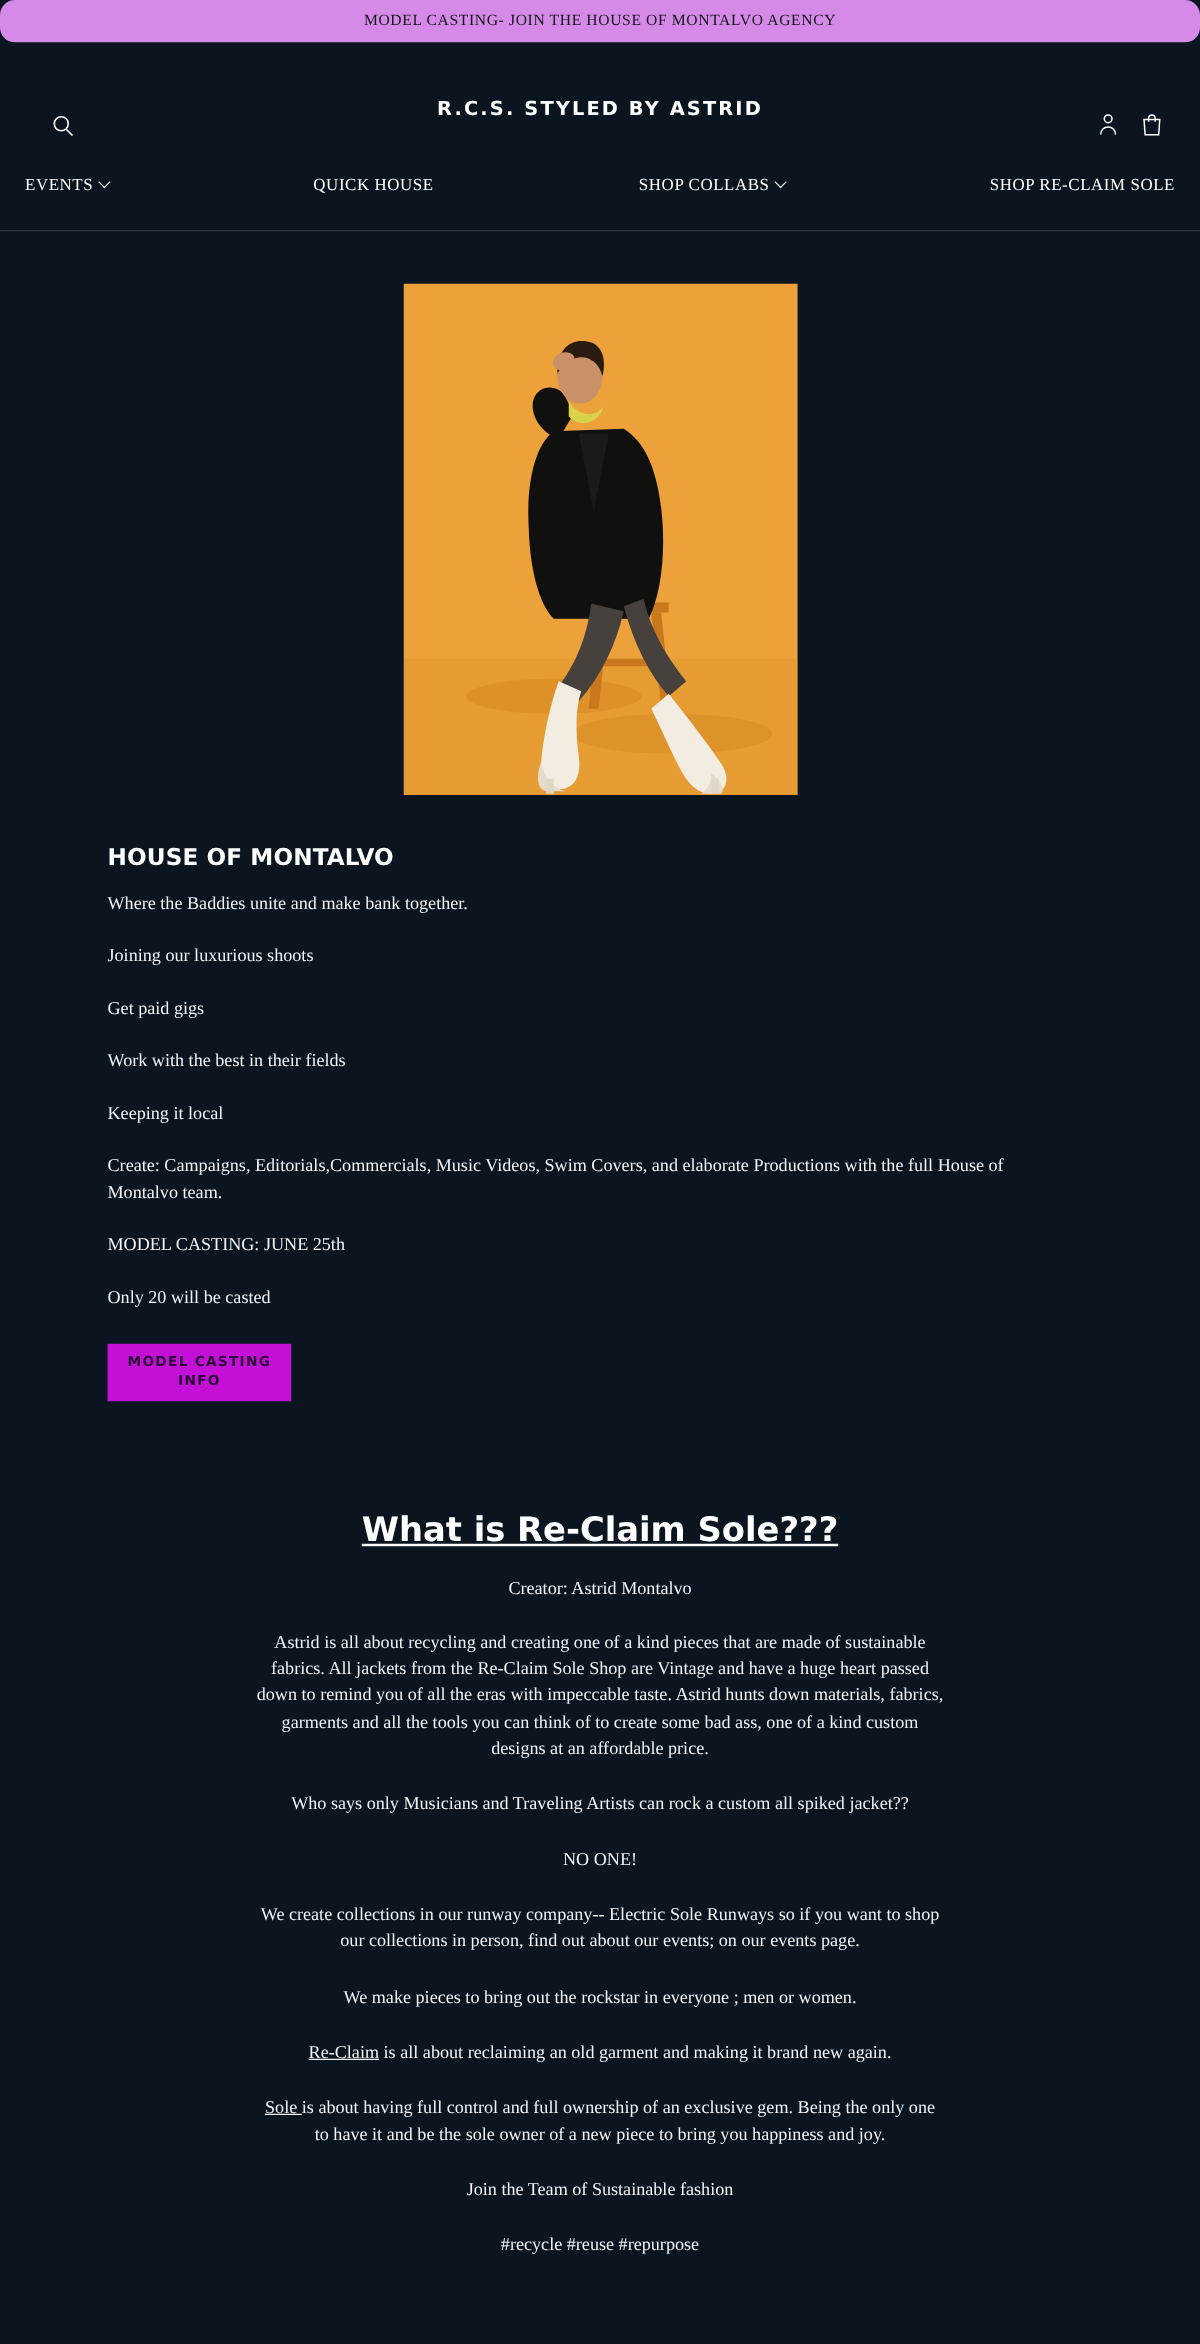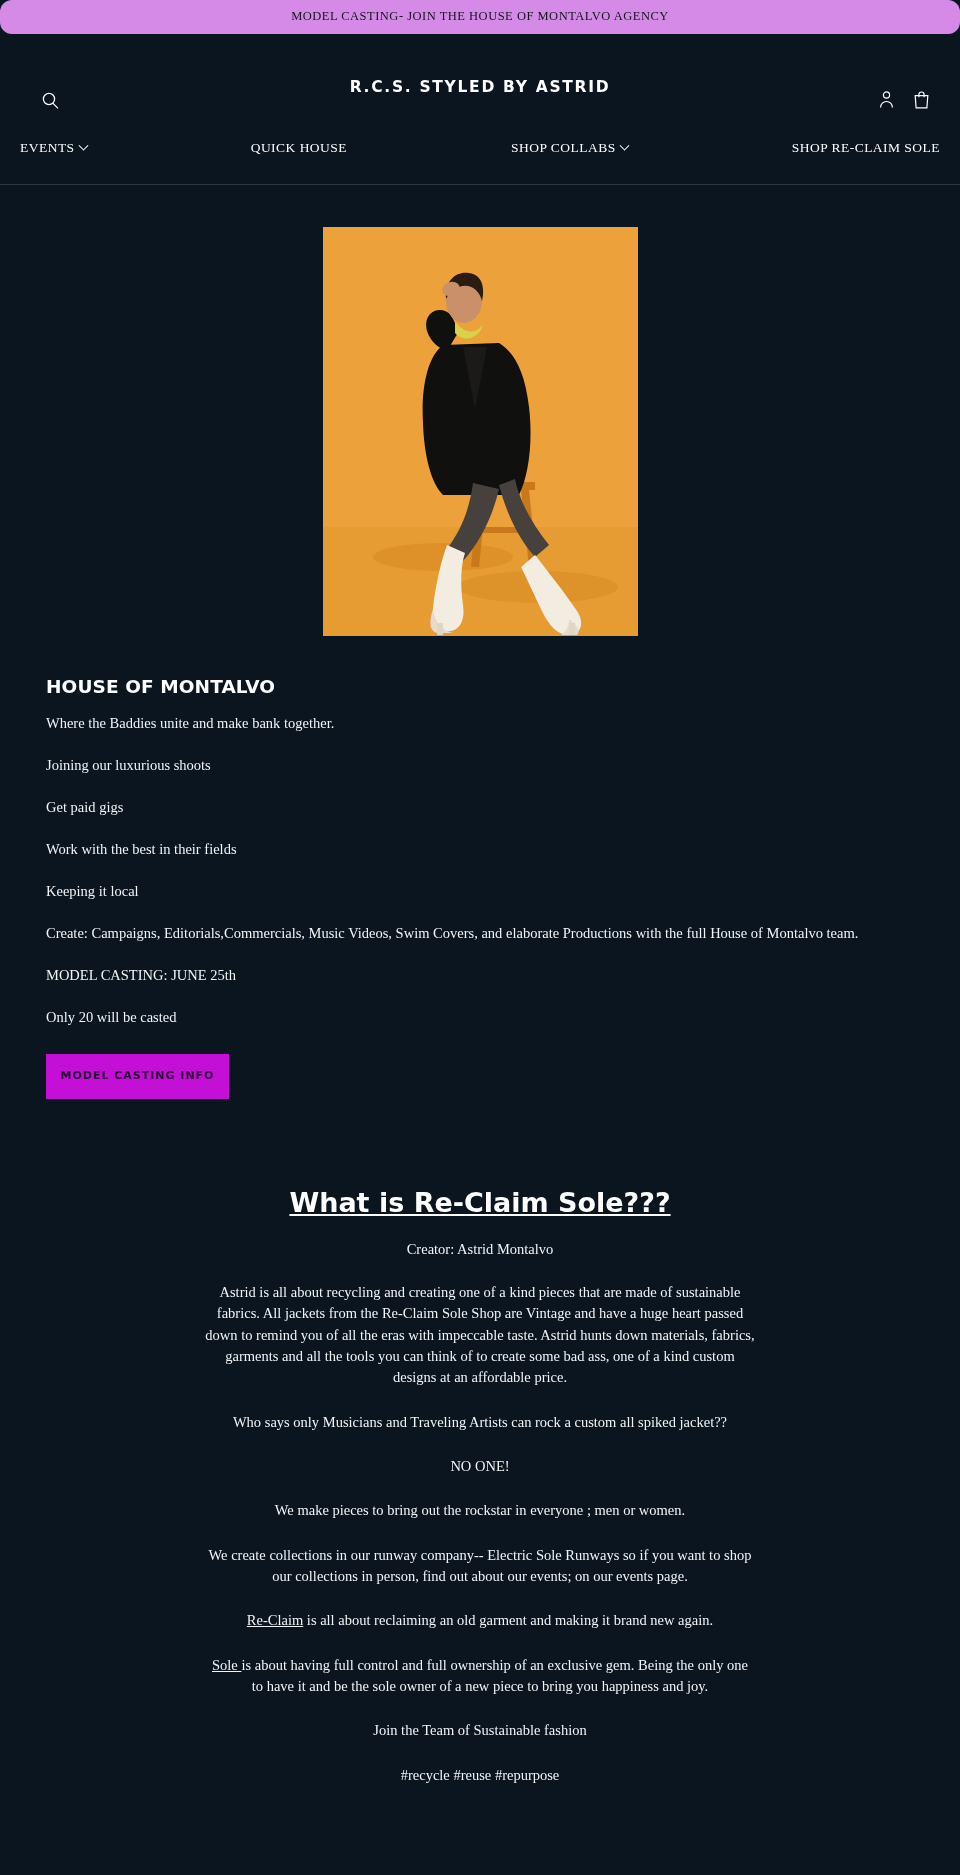--- a/index.html
+++ b/index.html
@@ -119,21 +119,21 @@
     width: 315px;
     height: 409px;
     position: relative;
     overflow: hidden;
     background: #eda13a;
   }
   .hero-photo svg { display: block; width: 100%; height: 100%; }
 
   
   .montalvo {
-    padding: 40px 98px 0 46px;
+    padding: 40px 98px 0 86px;
   }
   .montalvo h2 {
     font-family: "DejaVu Sans", sans-serif;
     font-weight: 700;
     font-size: 18.5px;
     letter-spacing: .005em;
     margin: 0 0 16px;
     color: #ffffff;
   }
   .montalvo p {
@@ -148,21 +148,21 @@
     justify-content: center;
     text-align: center;
     background: #c40fd6;
     color: #2a0636;
     border: none;
     font-family: "DejaVu Sans", sans-serif;
     font-weight: 700;
     font-size: 11px;
     letter-spacing: .09em;
     line-height: 1.35;
-    width: 183px;
+    width: 147px;
     min-height: 45px;
     padding: 8px 12px;
     margin-top: 5px;
     cursor: pointer;
   }
 
   
   .reclaim {
     padding: 88px 0 0;
     text-align: center;
@@ -308,22 +308,22 @@
     <p>Only 20 will be casted</p>
     <button class="cta-btn">MODEL CASTING INFO</button>
   </section>
 
   <section class="reclaim">
     <h2>What is Re-Claim Sole???</h2>
     <p class="creator">Creator: Astrid Montalvo</p>
     <p class="body">Astrid is all about recycling and creating one of a kind pieces that are made of sustainable fabrics. All jackets from the Re-Claim Sole Shop are Vintage and have a huge heart passed down to remind you of all the eras with impeccable taste. Astrid hunts down materials, fabrics, garments and all the tools you can think of to create some bad ass, one of a kind custom designs at an affordable price.</p>
     <p class="body">Who says only Musicians and Traveling Artists can rock a custom all spiked jacket??</p>
     <p class="body">NO ONE!</p>
+    <p class="body">We create collections in our runway company-- Electric Sole Runways so if you want to shop our collections in person, find out about our events; on our events page.</p>
     <p class="body">We make pieces to bring out the rockstar in everyone ; men or women.</p>
-    <p class="body">We create collections in our runway company-- Electric Sole Runways so if you want to shop our collections in person, find out about our events; on our events page.</p>
     <p class="body">
       <u>Re-Claim</u><span> is all about reclaiming an old garment and making it brand new again.</span>
     </p>
     <p class="body">
       <u>Sole </u><span>is about having full control and full ownership of an exclusive gem. Being the only one to have it and be the sole owner of a new piece to bring you happiness and joy.</span>
     </p>
     <p class="body">Join the Team of Sustainable fashion</p>
     <p class="body tail">#recycle #reuse #repurpose</p>
   </section>
 

